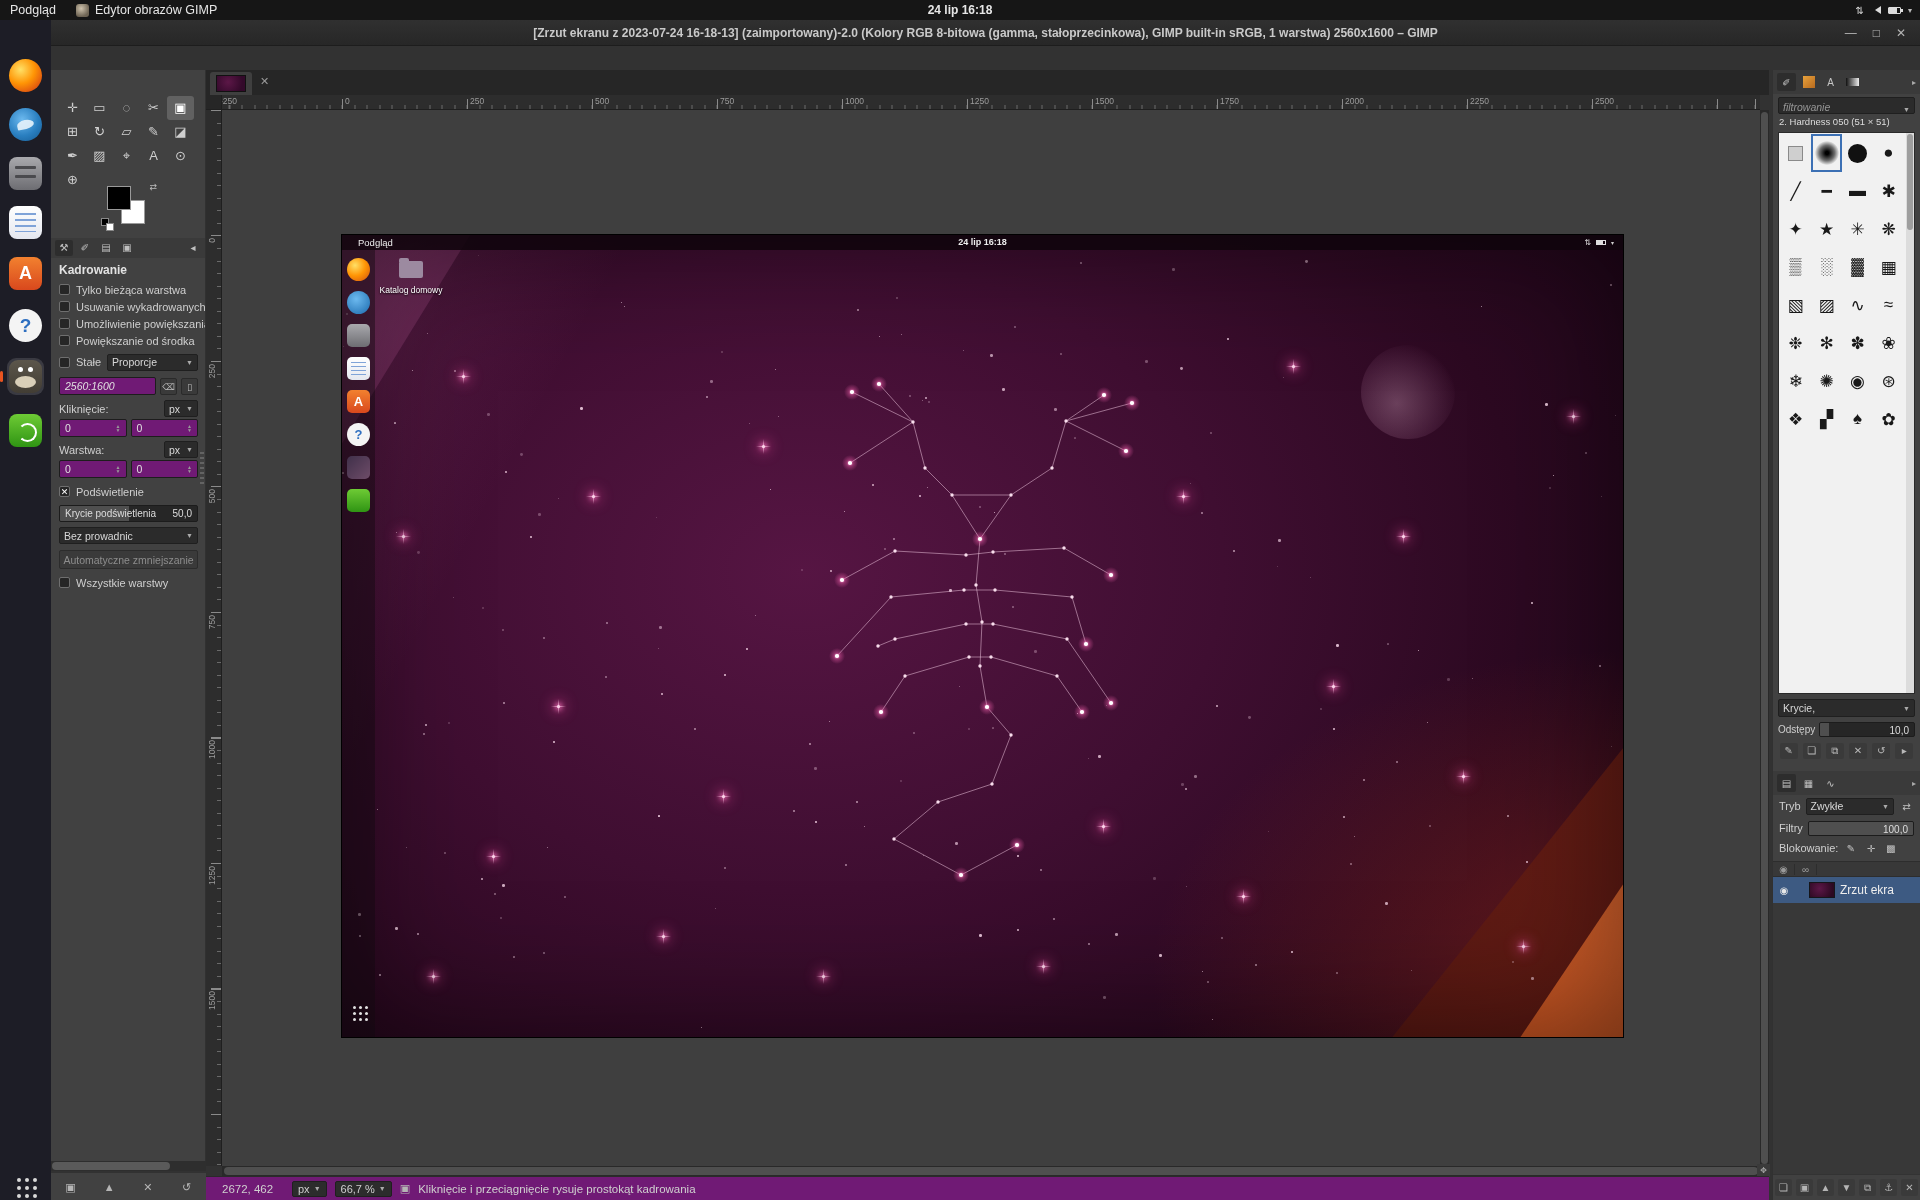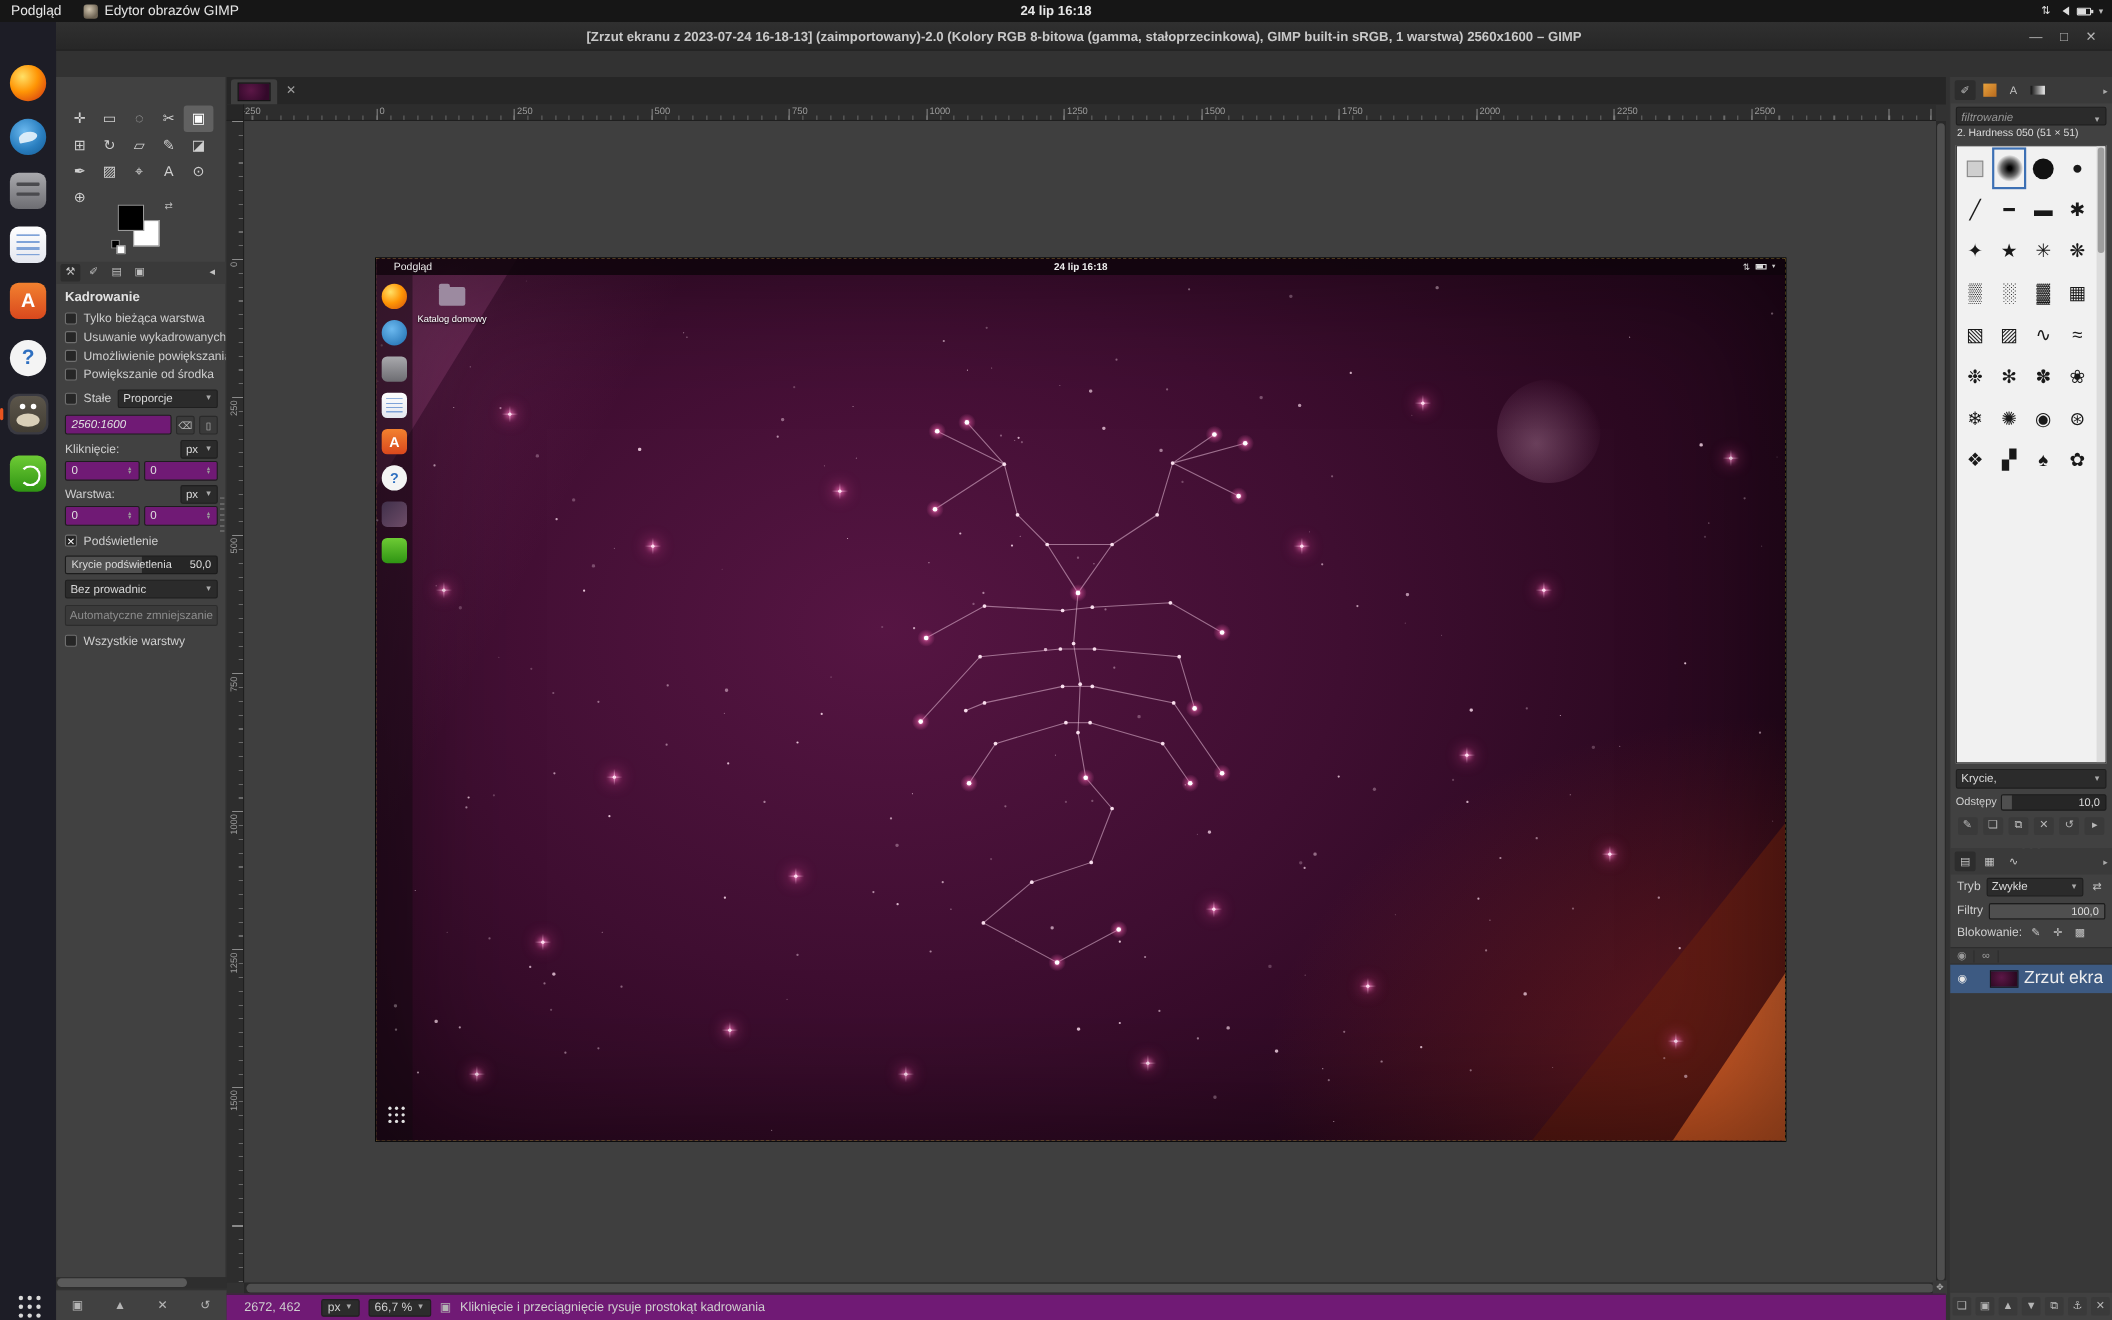--- a/index.html
+++ b/index.html
@@ -205,21 +205,21 @@
   .rp-opacity { height:18px; margin-top:2px; }
   .rp-opacity .sliderrow { flex:1; margin:0; height:15px; }
   .rp-lock { height:18px; margin-top:2px; }
   .rp-lockic { color:#c0c0c0; font-size:10px; width:15px; text-align:center; }
   .rp-lheader { height:16px; margin-top:4px; background:#383838; border-top:1px solid #2d2d2d; border-bottom:1px solid #2d2d2d; display:flex; align-items:center; color:#9a9a9a; font-size:10px; }
   .rp-lheader span { width:22px; text-align:center; border-right:1px solid #2d2d2d; }
   .rp-layerrow { height:26px; display:flex; align-items:center; background:#3d5a82; }
   .rp-layerrow .eye { width:22px; text-align:center; color:#e8e8e8; font-size:10px; }
   .rp-layerrow .link { width:14px; }
   .layer-thumb { width:26px; height:16px; border:1px solid #15151a; background:radial-gradient(circle at 40% 40%,#5c1747,#2c0921 80%); margin-right:5px; }
-  .layer-name { font-size:16px; color:#eee; white-space:nowrap; overflow:hidden; }
+  .layer-name { font-size:12px; color:#eee; white-space:nowrap; overflow:hidden; }
   .rp-fill { flex:1; background:#383838; margin-top:0; }
   .rp-layerbtns { height:26px; display:flex; align-items:center; justify-content:space-around; background:#414141; border-top:1px solid #333; }
   .rp-lb { width:17px; height:17px; text-align:center; line-height:17px; color:#b5b5b5; font-size:10px; background:#3a3a3a; border-radius:2px; }
 </style>
 </head>
 <body>
 
 <div class="screen">
 
   <div class="topbar">

